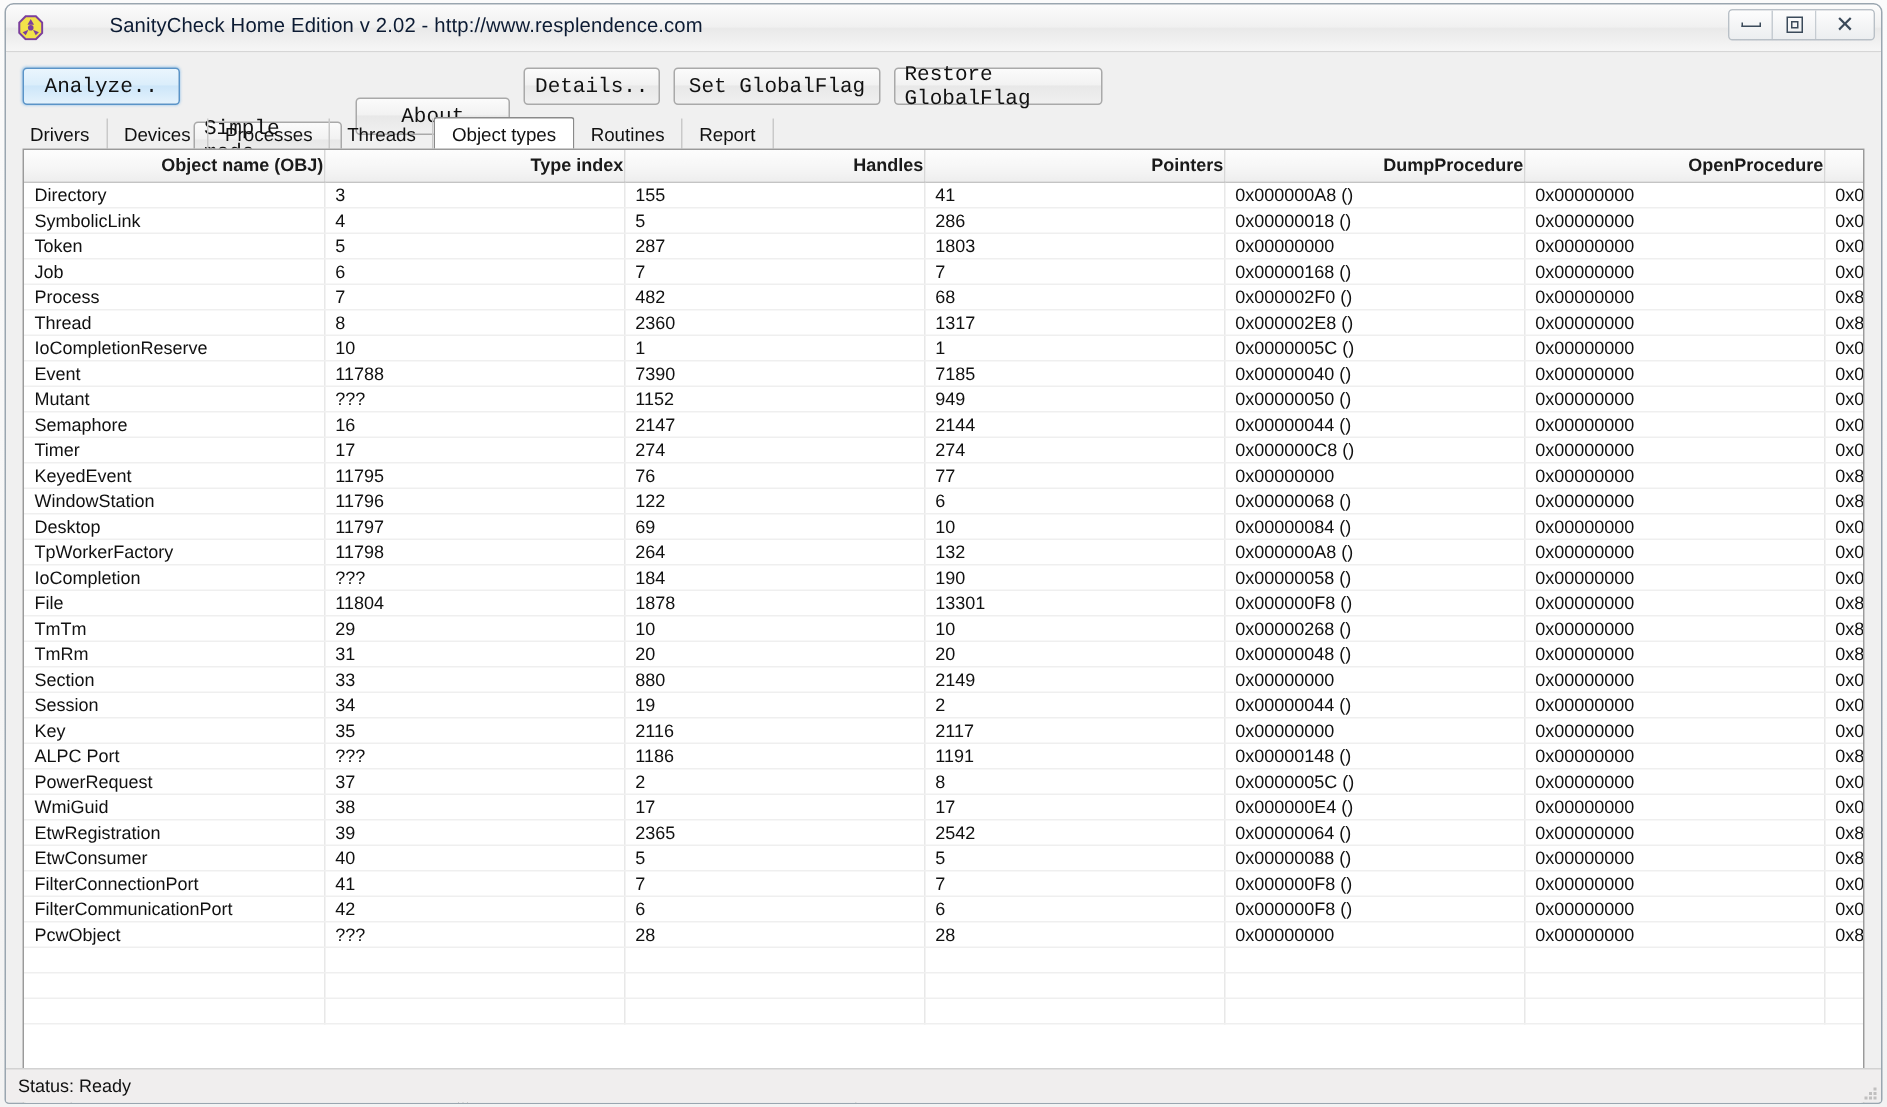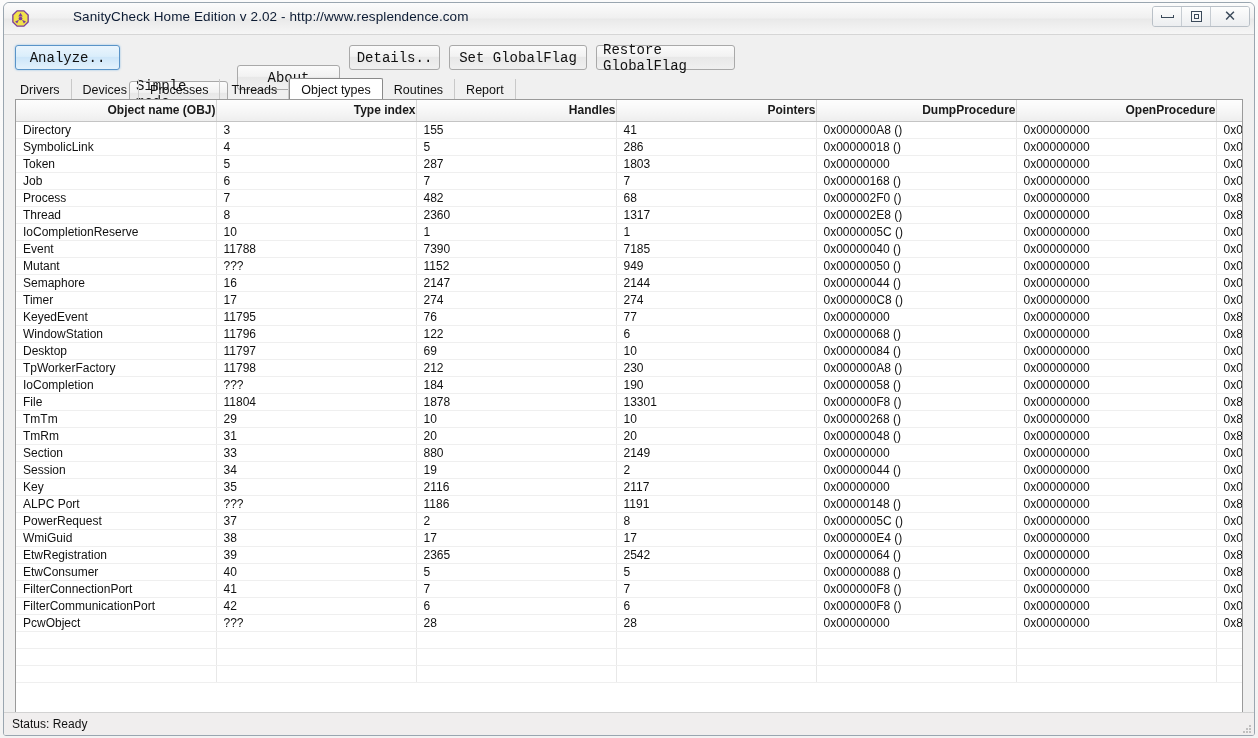--- a/index.html
+++ b/index.html
@@ -410,22 +410,22 @@
                 <td>11797</td>
                 <td>69</td>
                 <td>10</td>
                 <td>0x00000084 ()</td>
                 <td>0x00000000</td>
                 <td>0x00000000</td>
               </tr>
               <tr>
                 <td>TpWorkerFactory</td>
                 <td>11798</td>
-                <td>212</td>
-                <td>230</td>
+                <td>264</td>
+                <td>132</td>
                 <td>0x000000A8 ()</td>
                 <td>0x00000000</td>
                 <td>0x00000000</td>
               </tr>
               <tr>
                 <td>IoCompletion</td>
                 <td>???</td>
                 <td>184</td>
                 <td>190</td>
                 <td>0x00000058 ()</td>

